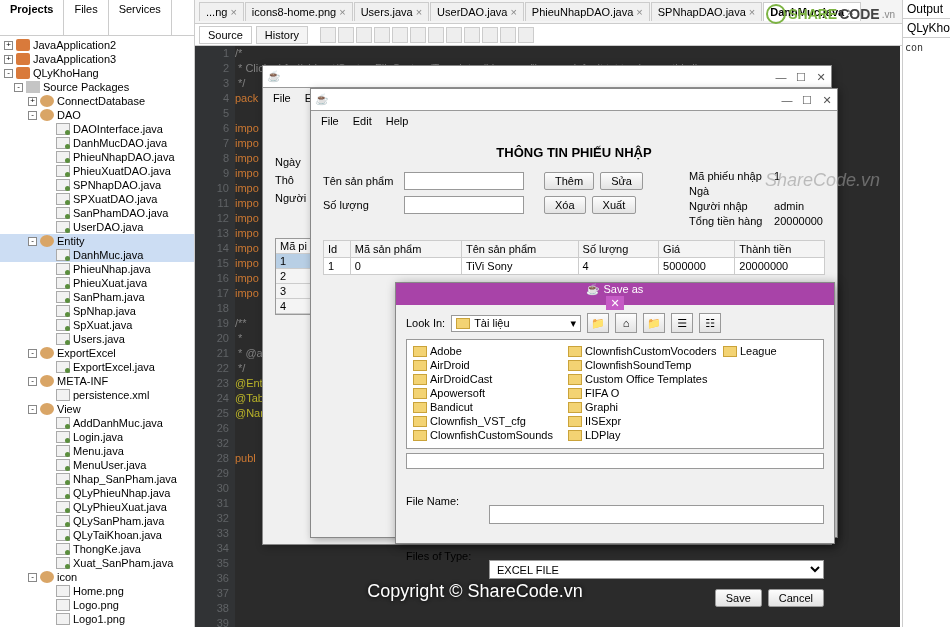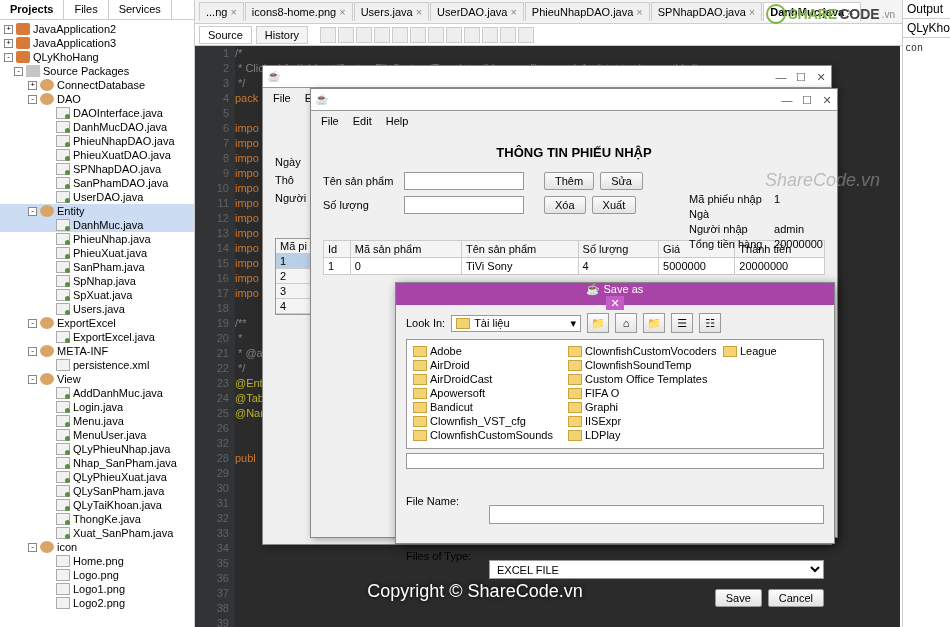--- a/index.html
+++ b/index.html
@@ -1,19 +1,19 @@
 <!DOCTYPE html>
 <html><head>
 <meta charset="utf-8">
 <style>
 * { box-sizing: border-box; margin: 0; padding: 0; font-family: Tahoma, Arial, sans-serif; font-size: 11px; }
 body { background: #fff; width: 950px; height: 627px; overflow: hidden; position: relative; }
 
 .left-panel { position: absolute; left: 0; top: 0; width: 195px; height: 627px; border-right: 1px solid #ccc; background: #fff; }
-.left-tabs { display: flex; border-bottom: 1px solid #ccc; height: 20px; }
+.left-tabs { display: flex; border-bottom: 1px solid #ccc; height: 36px; }
 .left-tab { padding: 3px 10px; border-right: 1px solid #ccc; cursor: pointer; }
 .left-tab.active { background: #fff; font-weight: bold; }
 .tree { padding: 2px 0; overflow-y: auto; height: 600px; }
 .tree-item { padding: 1px 0 1px 4px; white-space: nowrap; display: flex; align-items: center; gap: 3px; cursor: pointer; }
 .tree-item.selected { background: #ccddf3; }
 .indent-1 { padding-left: 14px; }
 .indent-2 { padding-left: 28px; }
 .indent-3 { padding-left: 42px; }
 .expand { width: 9px; height: 9px; border: 1px solid #888; display: inline-flex; align-items: center; justify-content: center; font-size: 8px; line-height: 8px; background: #fff; }
 .noexpand { width: 11px; display: inline-block; }
@@ -68,21 +68,21 @@
 
 .dialog1 { left: 262px; top: 65px; width: 570px; height: 480px; }
 .dialog2 { left: 310px; top: 88px; width: 528px; height: 450px; z-index: 20; }
 
 .form-title { text-align: center; font-weight: bold; font-size: 13px; margin: 6px 0 12px; }
 .form-row { display: flex; align-items: center; margin-bottom: 6px; gap: 6px; }
 .form-label { width: 75px; text-align: left; }
 .form-input { border: 1px solid #999; height: 18px; padding: 0 3px; background: #fff; }
 .form-input.w1 { width: 120px; }
 .btn { border: 1px solid #999; background: linear-gradient(#fdfdfd,#e3e3e3); padding: 2px 10px; cursor: pointer; border-radius: 2px; }
-.info-grid { position: absolute; right: 14px; top: 62px; font-size: 11px; }
+.info-grid { position: absolute; right: 14px; top: 39px; font-size: 11px; }
 .info-grid div { display: flex; margin-bottom: 3px; }
 .info-grid .lbl { width: 85px; }
 .table-main { width: 100%; border-collapse: collapse; margin-top: 6px; background: #fff; }
 .table-main th, .table-main td { border: 1px solid #ccc; padding: 2px 4px; text-align: left; font-weight: normal; }
 .table-main th { background: #f4f4f4; }
 .side-tbl { position: absolute; left: 12px; top: 130px; border: 1px solid #999; background: #fff; width: 46px; }
 .side-tbl div { border-bottom: 1px solid #ccc; padding: 1px 4px; background: #f4f4f4; }
 .side-tbl .hdr { font-weight: normal; }
 .side-tbl .sel { background: #b8cfe5; }
 
@@ -163,20 +163,25 @@
         <span>PhieuXuatDAO.java</span>
       </div>
       <div class="tree-item indent-3">
         <span class="noexpand"></span>
         <span class="tree-icon ico-java"></span>
         <span>SPNhapDAO.java</span>
       </div>
       <div class="tree-item indent-3">
         <span class="noexpand"></span>
         <span class="tree-icon ico-java"></span>
+        <span>SPXuatDAO.java</span>
+      </div>
+      <div class="tree-item indent-3">
+        <span class="noexpand"></span>
+        <span class="tree-icon ico-java"></span>
         <span>SanPhamDAO.java</span>
       </div>
       <div class="tree-item indent-3">
         <span class="noexpand"></span>
         <span class="tree-icon ico-java"></span>
         <span>UserDAO.java</span>
       </div>
       <div class="tree-item indent-2 selected">
         <span class="expand">-</span>
         <span class="tree-icon ico-pkg"></span>
@@ -258,26 +263,26 @@
         <span>Menu.java</span>
       </div>
       <div class="tree-item indent-3">
         <span class="noexpand"></span>
         <span class="tree-icon ico-java"></span>
         <span>MenuUser.java</span>
       </div>
       <div class="tree-item indent-3">
         <span class="noexpand"></span>
         <span class="tree-icon ico-java"></span>
+        <span>Nhap_SanPham.java</span>
+      </div>
+      <div class="tree-item indent-3">
+        <span class="noexpand"></span>
+        <span class="tree-icon ico-java"></span>
         <span>QLyPhieuNhap.java</span>
-      </div>
-      <div class="tree-item indent-3">
-        <span class="noexpand"></span>
-        <span class="tree-icon ico-java"></span>
-        <span>Nhap_SanPham.java</span>
       </div>
       <div class="tree-item indent-3">
         <span class="noexpand"></span>
         <span class="tree-icon ico-java"></span>
         <span>QLyPhieuXuat.java</span>
       </div>
       <div class="tree-item indent-3">
         <span class="noexpand"></span>
         <span class="tree-icon ico-java"></span>
         <span>QLySanPham.java</span>

